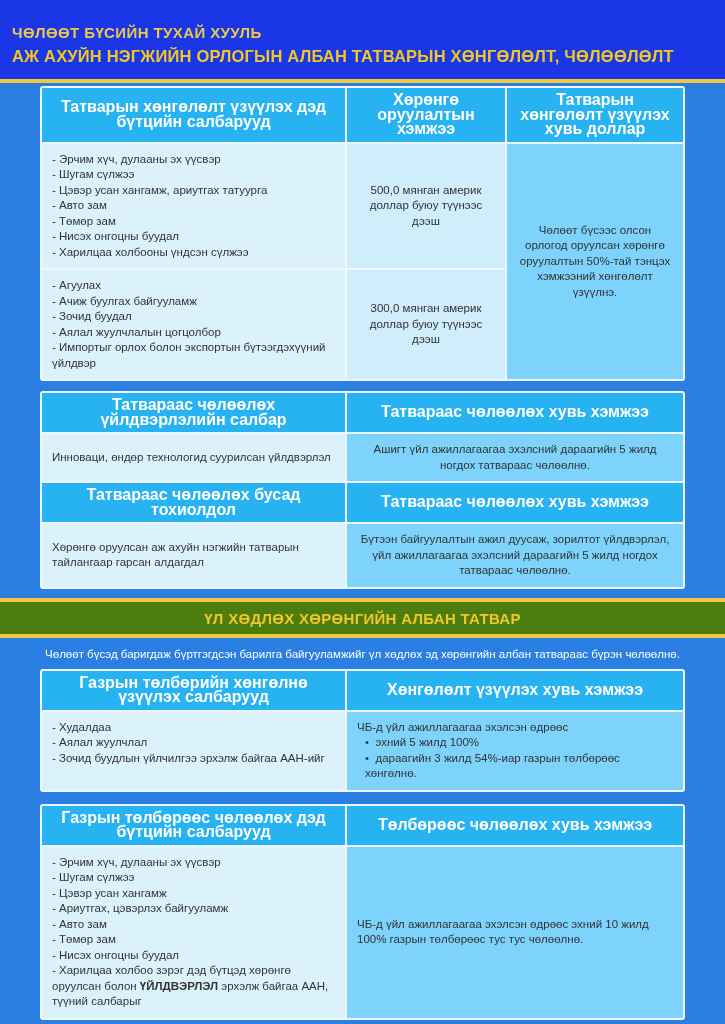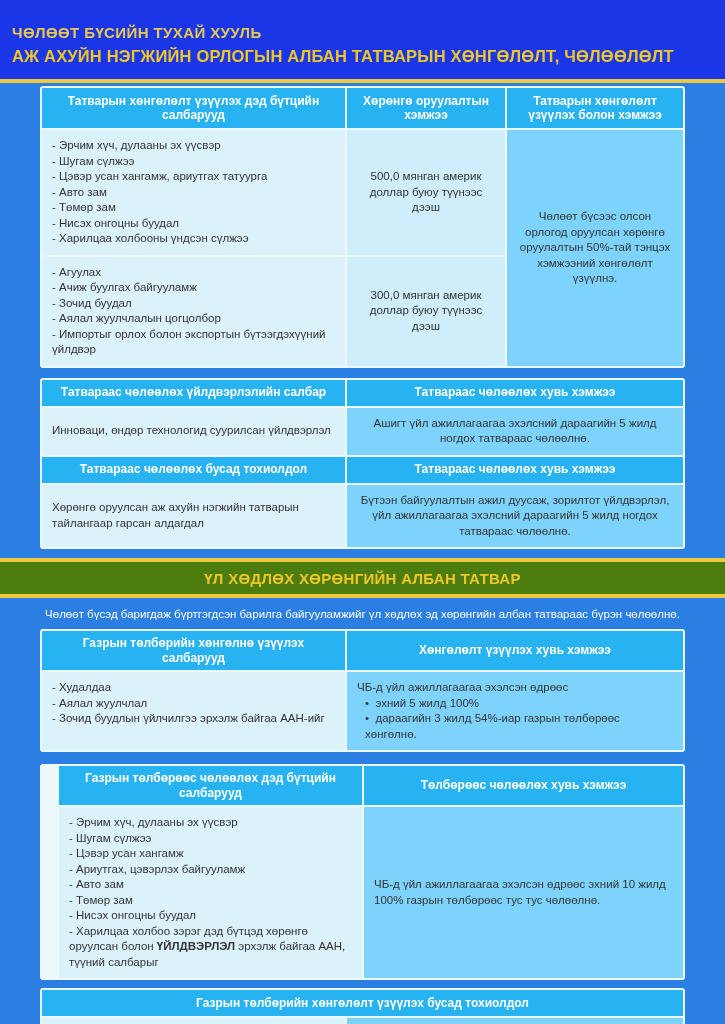--- a/index.html
+++ b/index.html
@@ -41,21 +41,21 @@
     background: #EDF8FD;          
     gap: 2px;
     border: 2px solid #EDF8FD;
     border-radius: 3px;
     overflow: hidden;
   }
   .th {
     background: #27B2F1;
     color: #ffffff;
     font-weight: 700;
-    font-size: 12px;
+    font-size: 16px;
     line-height: 14.5px;
     text-align: center;
     display: flex;
     align-items: center;
     justify-content: center;
     padding: 5px 10px;
     min-height: 26px;
   }
   .td {
     background: #DCF2FB;
@@ -102,21 +102,21 @@
     font-size: 11.5px;
     text-align: center;
     padding: 10px 30px 9px;
   }
 
   
   .t4 { grid-template-columns: 303px 1fr; margin-bottom: 12px; }
   .t4 .body { min-height: 58px; }
   .t4 .right { display: flex; flex-direction: column; justify-content: center; }
 
-  .t5 { grid-template-columns: 303px 1fr; margin-bottom: 8px; padding-left: 17px; }
+  .t5 { grid-template-columns: 303px 1fr; margin-bottom: 8px; }
   .t5 .body { min-height: 138px; }
   .t5 .right { display: flex; flex-direction: column; justify-content: center; }
 
   .t6 { grid-template-columns: 303px 1fr; }
   .t6 .span2 { grid-column: 1 / 3; }
   .t6 .body { min-height: 74px; display: flex; align-items: center; }
 </style>
 </head>
 <body>
 
@@ -125,21 +125,21 @@
   <div class="page-title">АЖ АХУЙН НЭГЖИЙН ОРЛОГЫН АЛБАН ТАТВАРЫН ХӨНГӨЛӨЛТ, ЧӨЛӨӨЛӨЛТ</div>
 </div>
 <div class="rule"></div>
 
 <div class="content">
   <div class="inner">
 
     <div class="tbl t1">
       <div class="th">Татварын хөнгөлөлт үзүүлэх дэд бүтцийн салбарууд</div>
       <div class="th">Хөрөнгө оруулалтын хэмжээ</div>
-      <div class="th">Татварын хөнгөлөлт үзүүлэх болон хэмжээ</div>
+      <div class="th">Татварын хөнгөлөлт үзүүлэх хувь доллар</div>
 
       <div class="td g1">
         <div class="li">Эрчим хүч, дулааны эх үүсвэр</div>
         <div class="li">Шугам сүлжээ</div>
         <div class="li">Цэвэр усан хангамж, ариутгах татуурга</div>
         <div class="li">Авто зам</div>
         <div class="li">Төмөр зам</div>
         <div class="li">Нисэх онгоцны буудал</div>
         <div class="li">Харилцаа холбооны үндсэн сүлжээ</div>
       </div>

